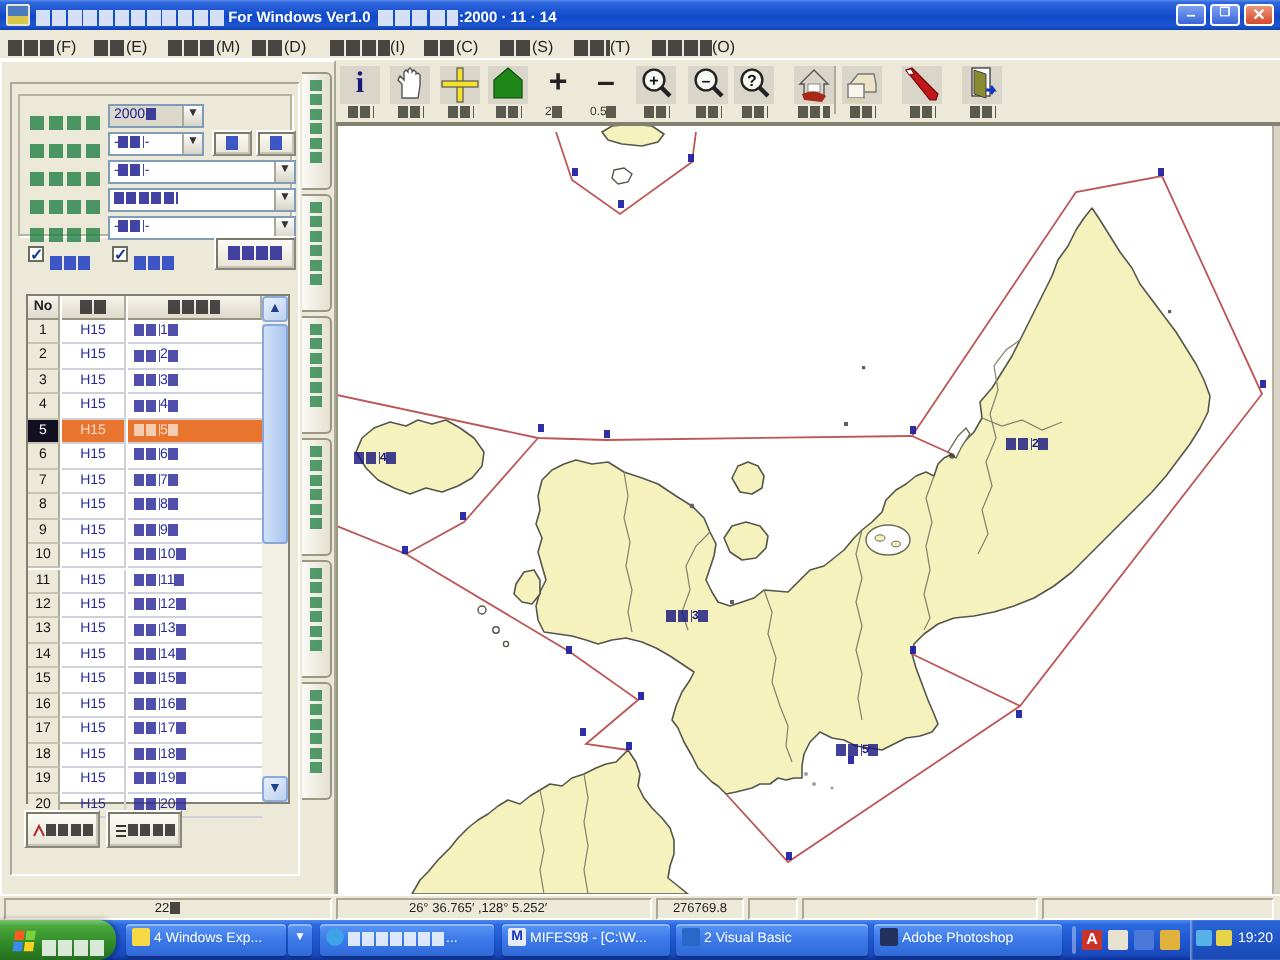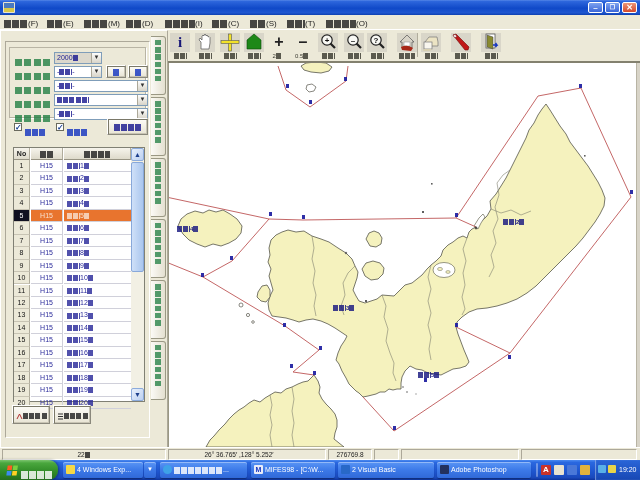--- a/index.html
+++ b/index.html
@@ -58,20 +58,21 @@
 .tico{display:inline-block;width:9px;height:9px;vertical-align:middle;margin:0 2px 1px 3px;border-radius:1px}
 </style></head><body>
 <div id="scr">
 
 <div class="ab" id="tbar">
  <svg class="ab" style="left:3px;top:2px" width="12" height="11">
         <rect x="0" y="0" width="12" height="11" rx="1" fill="#e8e4d0"></rect>
         <rect x="1" y="1" width="10" height="5" fill="#4a7ac0"></rect>
         <rect x="1" y="6" width="10" height="4" fill="#d8c84a"></rect>
       </svg>
+ <span class="txt"><span class="j j9" style="width:94px;--w:7px;--p:7.9px"></span> For Windows Ver1.0&nbsp;&nbsp;<span class="j j9" style="width:40px"></span>:2000 · 11 · 14</span>
  <span class="wbtn" style="left:588px;background:linear-gradient(180deg,#7da2ef,#3a66d8)">–</span>
  <span class="wbtn" style="left:605px;background:linear-gradient(180deg,#7da2ef,#3a66d8);font-size:6px">❐</span>
  <span class="wbtn" style="left:622px;background:linear-gradient(180deg,#ec9678,#d4492c)">✕</span>
 </div>
 
 <div class="ab" id="mbar">
  <span class="mi" style="left:4px"><span class="j j8" style="width:24px"></span>(F)</span>
  <span class="mi" style="left:47px"><span class="j j8" style="width:16px"></span>(E)</span>
  <span class="mi" style="left:84px"><span class="j j8" style="width:24px"></span>(M)</span>
  <span class="mi" style="left:126px"><span class="j j8" style="width:16px"></span>(D)</span>

